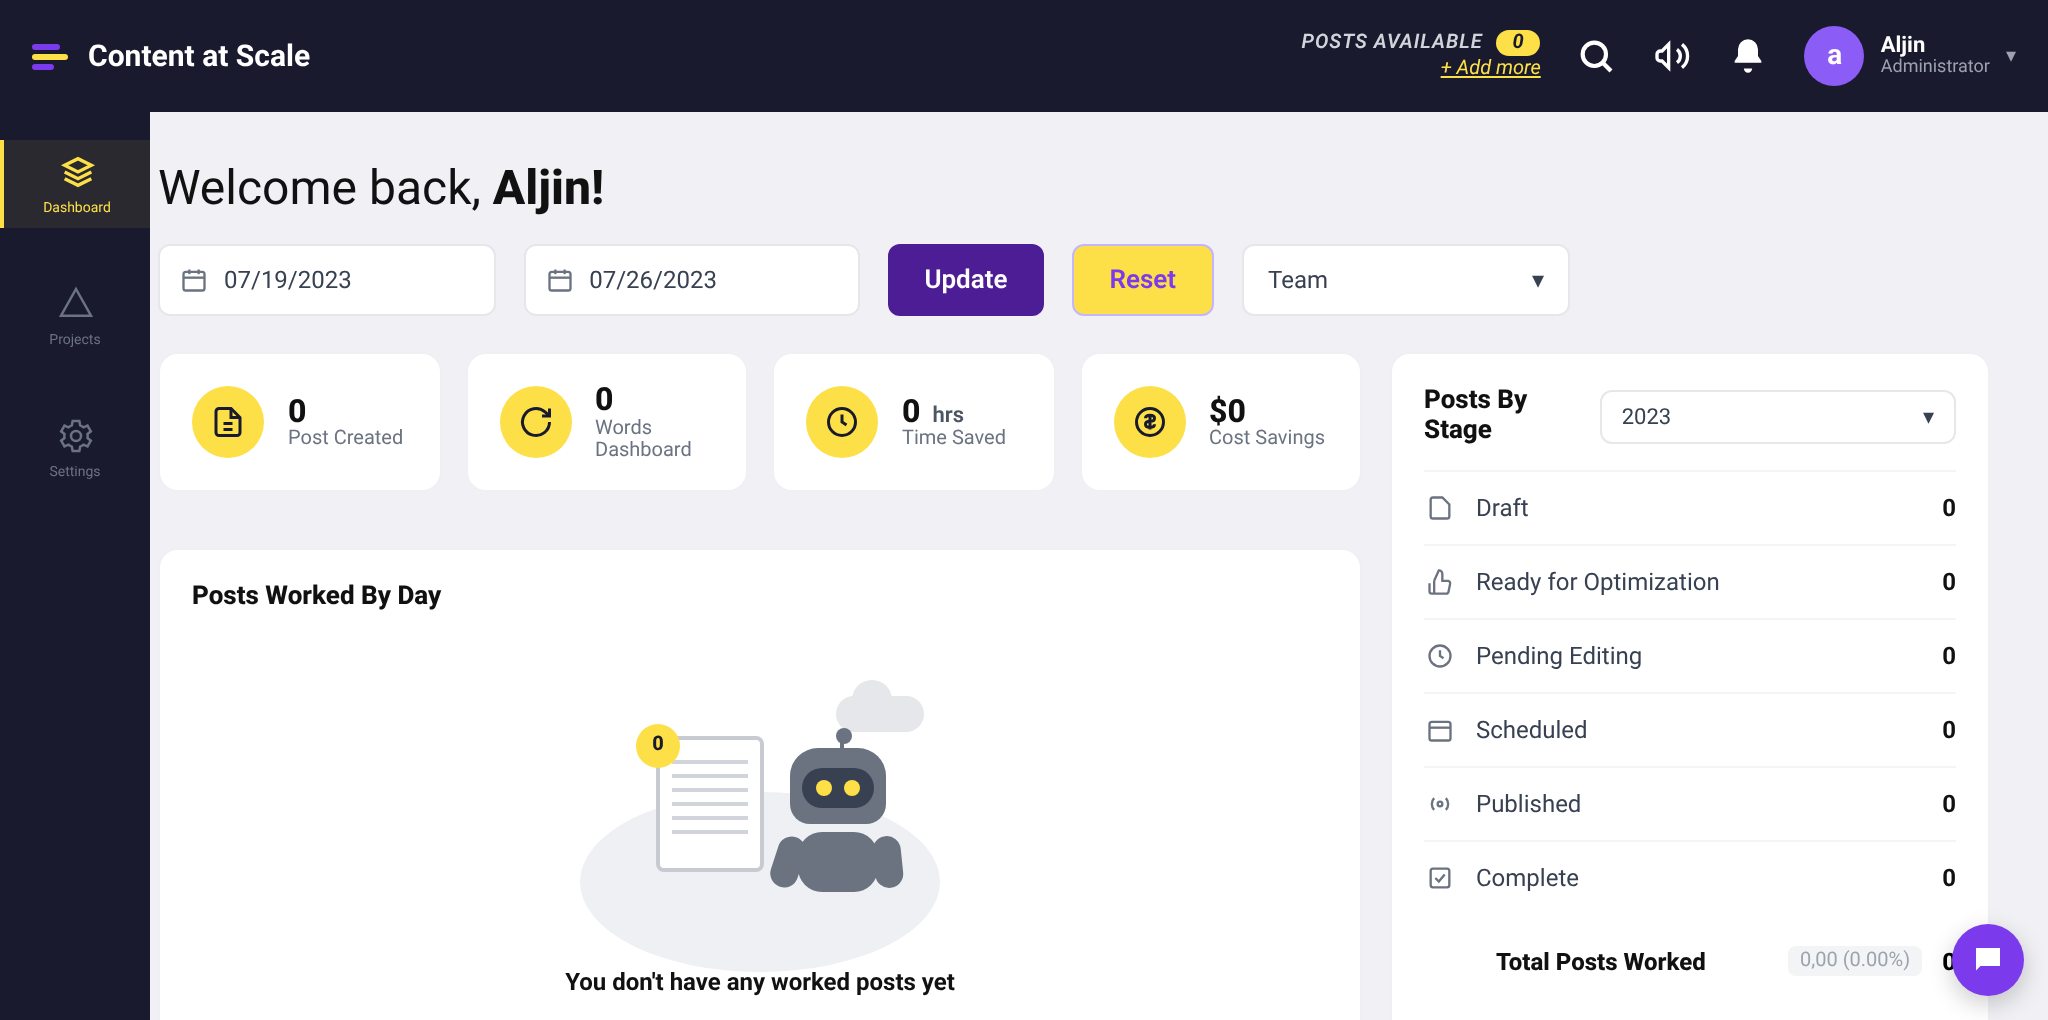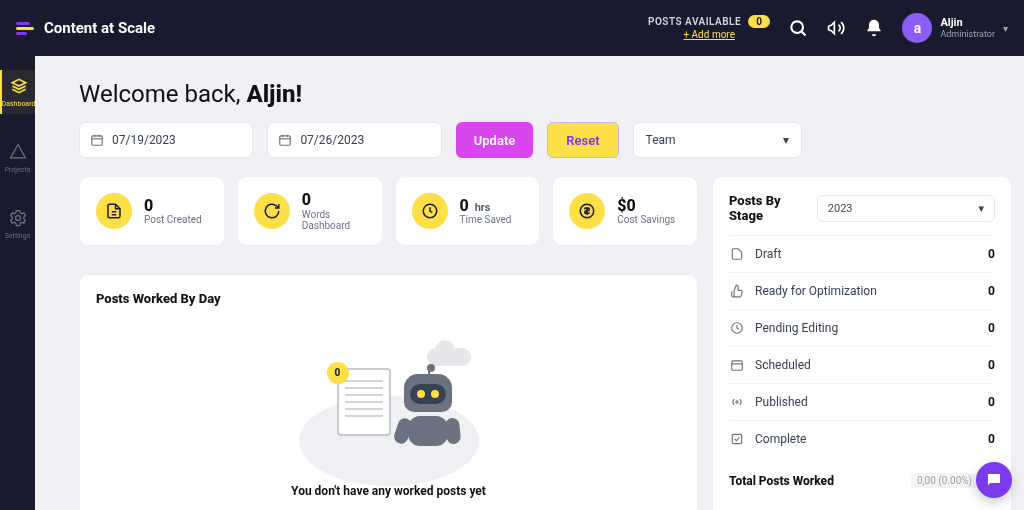--- a/index.html
+++ b/index.html
@@ -7,48 +7,48 @@
 
     
     .top-header { background: #1a1a2e; height: 56px; display: flex; align-items: center; padding: 0 16px; color: #fff; }
     .logo-wrap { display: flex; align-items: center; gap: 8px; font-weight: 700; font-size: 15px; }
     .logo-icon { width: 20px; height: 20px; display: flex; flex-direction: column; justify-content: center; gap: 2px; }
     .logo-icon span { display: block; height: 3px; border-radius: 2px; }
     .logo-icon span:nth-child(1) { background: #7c3aed; width: 14px; }
     .logo-icon span:nth-child(2) { background: #fde047; width: 18px; }
     .logo-icon span:nth-child(3) { background: #7c3aed; width: 11px; }
     .header-right { margin-left: auto; display: flex; align-items: center; gap: 18px; }
-    .posts-avail { text-align: center; font-size: 10px; line-height: 1.3; }
+    .posts-avail { text-align: right; font-size: 10px; line-height: 1.3; font-style: italic; }
     .posts-avail-top { color: #d1d5db; font-weight: 600; letter-spacing: .5px; }
     .posts-badge { background: #fde047; color: #1a1a2e; padding: 1px 8px; border-radius: 10px; font-weight: 700; font-size: 10px; margin-left: 4px; }
     .add-more { color: #fde047; text-decoration: underline; font-size: 10px; }
     .header-icon { color: #fff; cursor: pointer; }
     .avatar { width: 30px; height: 30px; border-radius: 50%; background: #8b5cf6; display: flex; align-items: center; justify-content: center; font-weight: 700; font-size: 14px; color:#fff; }
     .user-block { display: flex; align-items: center; gap: 8px; cursor: pointer; }
     .user-text { font-size: 11px; line-height: 1.2; }
     .user-text .name { font-weight: 700; }
     .user-text .role { color: #9ca3af; font-size: 9px; }
     .chevron { color:#9ca3af; font-size:10px; }
 
     
-    .sidebar { position: absolute; top: 56px; left: 0; width: 35px; bottom: 0; background: #1a1a2e; display: flex; flex-direction: column; align-items: center; padding-top: 14px; gap: 22px; }
+    .sidebar { position: absolute; top: 56px; left: 0; width: 75px; bottom: 0; background: #1a1a2e; display: flex; flex-direction: column; align-items: center; padding-top: 14px; gap: 22px; }
     .side-item { color: #6b7280; text-align: center; cursor: pointer; font-size: 8px; display:flex; flex-direction:column; align-items:center; gap:4px; width:100%; padding:6px 0;}
     .side-item.active { color: #fde047; background: rgba(253,224,71,.08); border-left: 2px solid #fde047; }
     .side-icon { font-size: 18px; }
     .side-label { font-size: 7px; }
 
     
-    .main { position: absolute; top: 56px; left: 55px; right: 0; bottom: 0; padding: 24px 12px 0 24px; overflow: hidden; }
+    .main { position: absolute; top: 56px; left: 55px; right: 0; bottom: 0; padding: 24px 29px 0 24px; overflow: hidden; }
     .welcome { font-size: 24px; font-weight: 400; color:#111; margin-bottom: 14px; }
     .welcome b { font-weight: 800; }
 
     .filter-row { display: flex; gap: 14px; align-items: center; margin-bottom: 18px; }
     .date-input { background: #fff; border: 1px solid #e5e7eb; border-radius: 6px; height: 36px; width: 175px; display: flex; align-items: center; padding: 0 10px; gap: 8px; color: #374151; font-size: 12px; cursor: pointer; }
     .btn { height: 36px; padding: 0 18px; border-radius: 6px; font-size: 13px; font-weight: 600; cursor: pointer; border: none; }
-    .btn-update { background: #d946ef; color: #fff; }
+    .btn-update { background: #4c1d95; color: #fff; }
     .btn-reset { background: #fde047; color: #7c3aed; border: 1px solid #c4b5fd; }
     .team-select { background:#fff; border:1px solid #e5e7eb; border-radius:6px; height:36px; width:170px; display:flex; align-items:center; justify-content:space-between; padding:0 12px; font-size:12px; color:#374151; cursor:pointer; margin-left:auto; margin-right: 210px; }
 
     
     .stats-row { display:flex; gap:12px; margin-bottom:14px; }
     .stat-card { background:#fff; border-radius:10px; flex:1; display:flex; align-items:center; gap:12px; padding:14px 16px; border:1px solid #eef0f4; }
     .stat-bubble { width:36px; height:36px; border-radius:50%; background:#fde047; display:flex; align-items:center; justify-content:center; flex-shrink:0; }
     .stat-val { font-size:16px; font-weight:800; color:#111; line-height:1.1;}
     .stat-val .unit { font-size:11px; font-weight:600; color:#4b5563; margin-left:2px;}
     .stat-label { font-size:10px; color:#6b7280; }
@@ -60,21 +60,21 @@
     .panel-title { font-size:13px; font-weight:800; color:#111; }
     .stage-header { display:flex; justify-content:space-between; align-items:center; margin-bottom:12px; }
     .year-select { border:1px solid #e5e7eb; border-radius:6px; font-size:11px; padding:6px 10px; width:180px; display:flex; justify-content:space-between; align-items:center; cursor:pointer; color:#374151;}
 
     .stage-row { display:flex; justify-content:space-between; align-items:center; padding:10px 0; font-size:12px; color:#374151; border-top:1px solid #f3f4f6;}
     .stage-row:first-of-type { border-top:none; }
     .stage-left { display:flex; align-items:center; gap:10px; }
     .stage-ico { width:16px; height:16px; color:#6b7280; display:flex; align-items:center; justify-content:center; flex-shrink:0;}
     .stage-val { font-weight:700; color:#111; }
 
-    .total-row { display:flex; justify-content:space-between; align-items:center; padding-top:12px; margin-top:4px; font-size:12px; }
+    .total-row { display:flex; justify-content:space-between; align-items:center; padding-top:12px; margin-top:4px; font-size:12px;margin-left:36px; }
     .total-lbl { font-weight:800; color:#111; }
     .total-right { display:flex; align-items:center; gap:10px; }
     .total-badge { background:#f3f4f6; color:#9ca3af; font-size:10px; padding:2px 6px; border-radius:4px;text-align:center; }
     .total-val { font-weight:800; }
 
     
     .empty-wrap { display:flex; flex-direction:column; align-items:center; padding:10px 0 0 0;}
     .empty-illus { width:200px; height:150px; position:relative; margin-top:2px; margin-bottom:16px;}
     .cloud { position:absolute; width:44px; height:18px; background:#e5e7eb; border-radius:12px; top:30px; right:18px;}
     .cloud:before { content:""; position:absolute; width:20px; height:20px; background:#e5e7eb; border-radius:50%; top:-8px; left:8px;}

